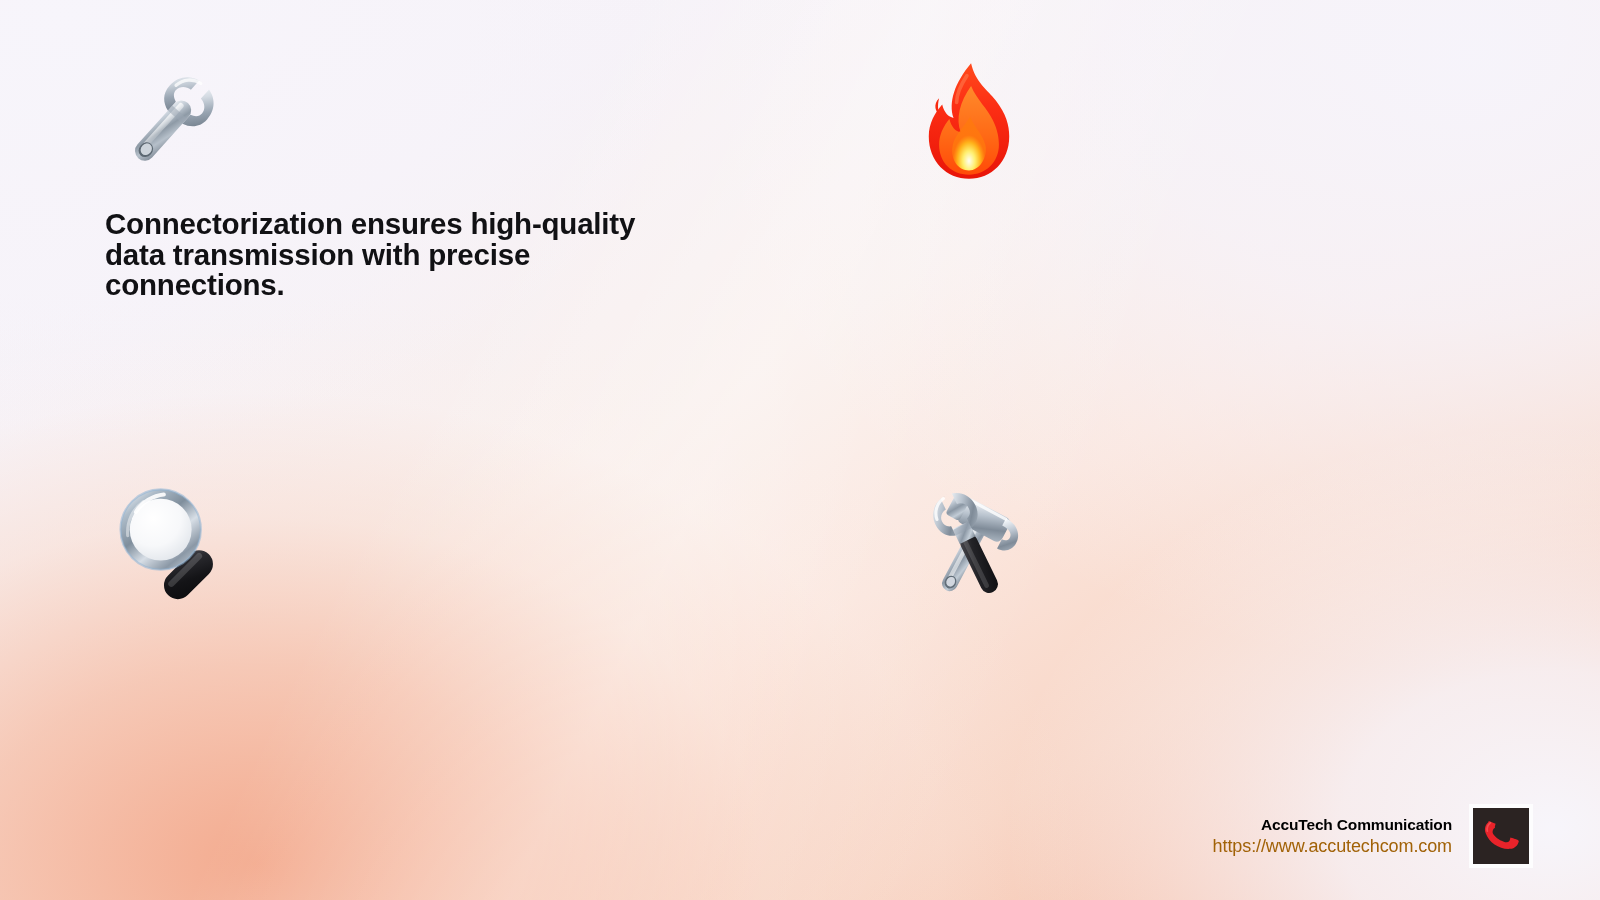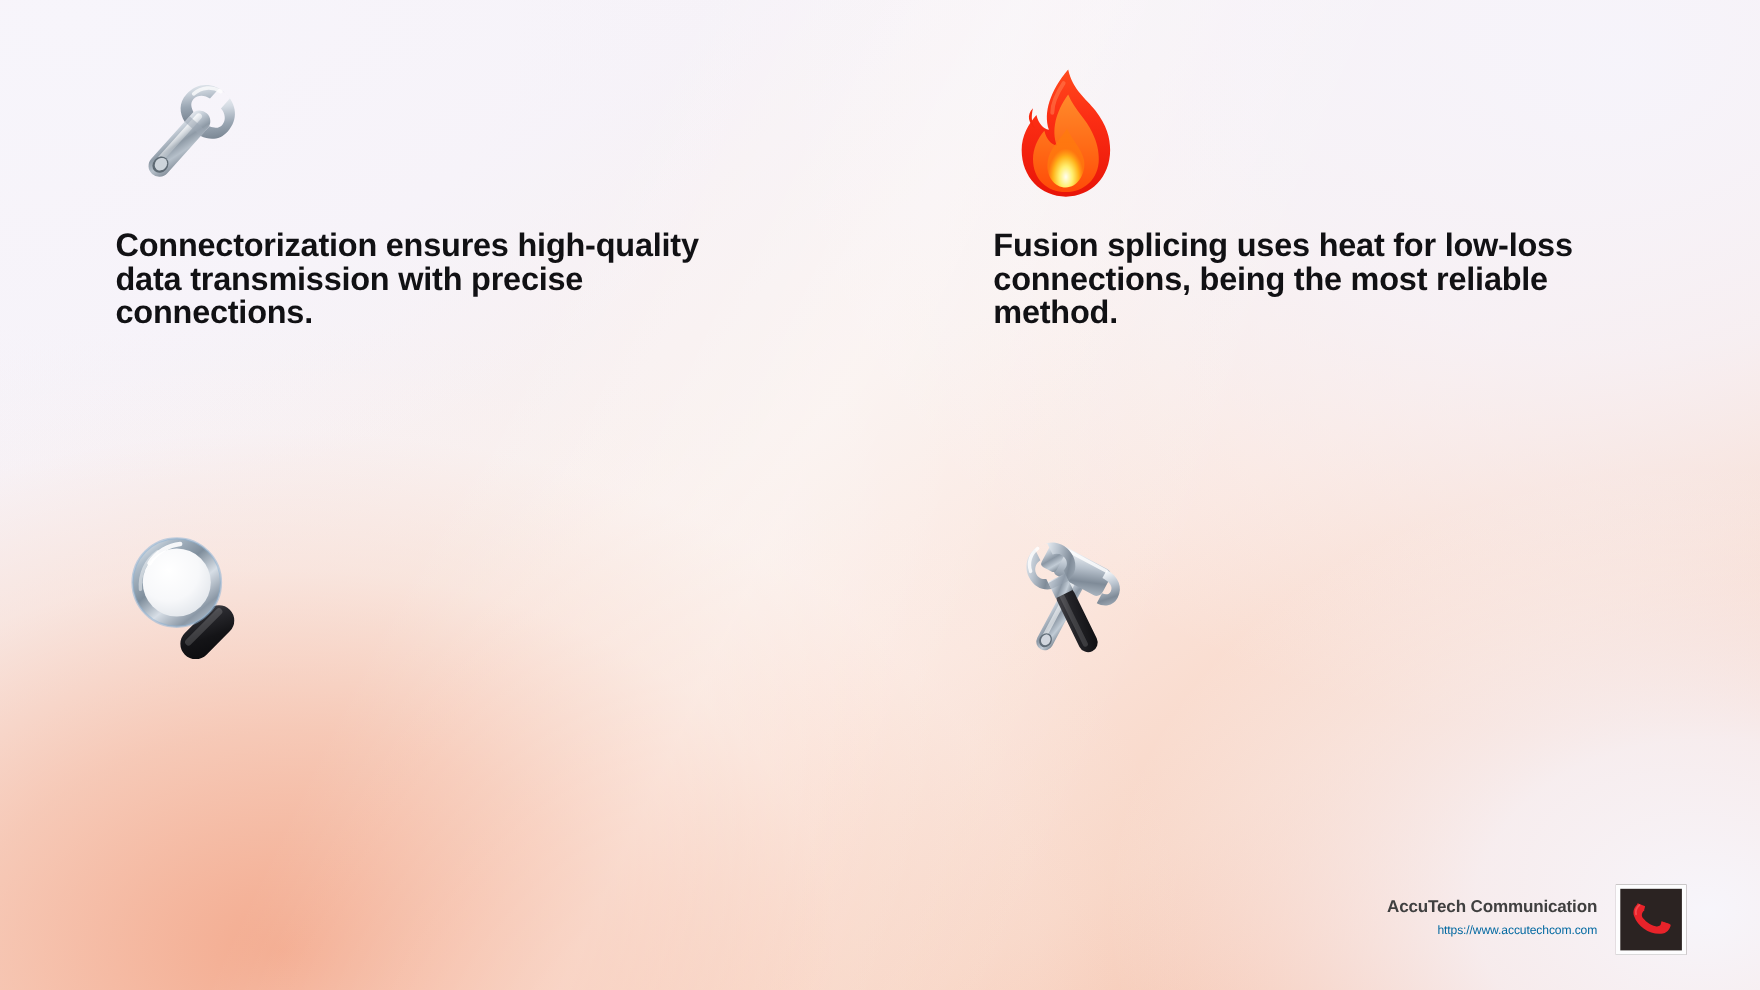--- a/index.html
+++ b/index.html
@@ -106,28 +106,28 @@
     right: 67px;
     bottom: 32px;
     display: flex;
     align-items: center;
     gap: 17px;
   }
   .brand-text { text-align: right; }
   .brand-name {
     font-size: 15.5px;
     font-weight: bold;
-    color: #404040;
+    color: #000000;
     letter-spacing: -0.15px;
     line-height: 20px;
   }
   .brand-url {
-    font-size: 11px;
+    font-size: 18px;
     font-weight: normal;
-    color: #0369a1;
+    color: #a16207;
     letter-spacing: -0.1px;
     line-height: 22px;
   }
   .brand-logo {
     width: 64px;
     height: 64px;
     background: #2b2322;
     border: 4px solid #fdfdfe;
     box-sizing: border-box;
     display: flex;
@@ -247,21 +247,20 @@
                    C51 62 55 45 66 30 Z" fill="url(#fr-mid)"></path>
 
           <path d="M65 60
                    C70 71 78 78 80 88
                    C82 100 74 112 64 112
                    C54 112 46 102 48 89
                    C49 79 58 71 65 60 Z" fill="url(#fr-core)"></path>
           <path d="M62 20 C56 29 52 38 52 46" stroke="#ff7a4d" stroke-opacity="0.6" stroke-width="3.5" stroke-linecap="round" fill="none"></path>
         </svg>
       </div>
-      <div class="cell-text">Fusion splicing uses heat for low-loss connections, being the most reliable method.</div>
     </div>
 
     <div class="cell cell-bl">
       <div class="icon-wrap">
         <svg viewBox="0 0 128 128" xmlns="http://www.w3.org/2000/svg">
           <defs>
             <linearGradient id="mg-rim" x1="0.1" y1="0" x2="0.9" y2="1">
               <stop offset="0%" stop-color="#f2f5f9"></stop>
               <stop offset="18%" stop-color="#aebcc9"></stop>
               <stop offset="42%" stop-color="#7f8e9c"></stop>

